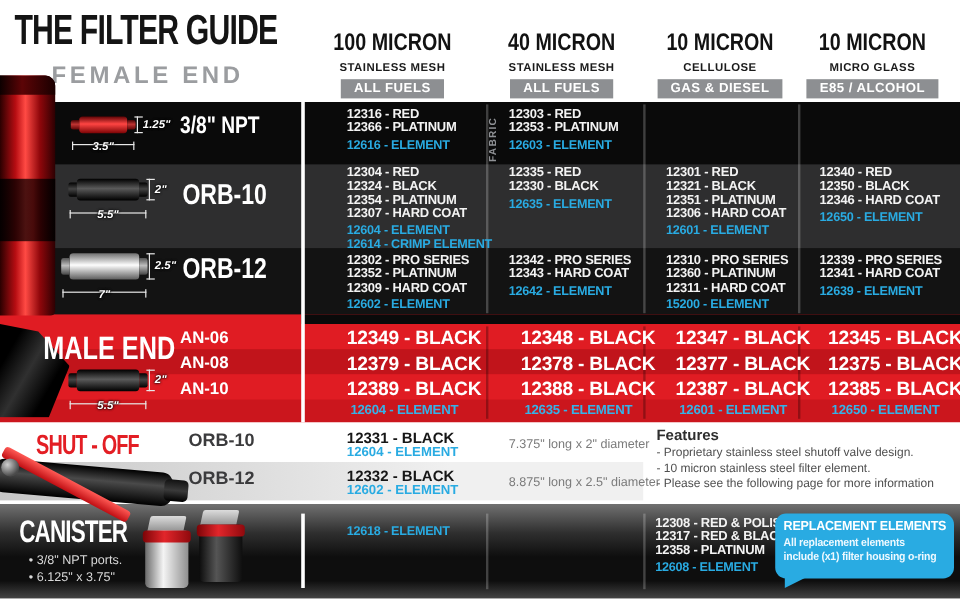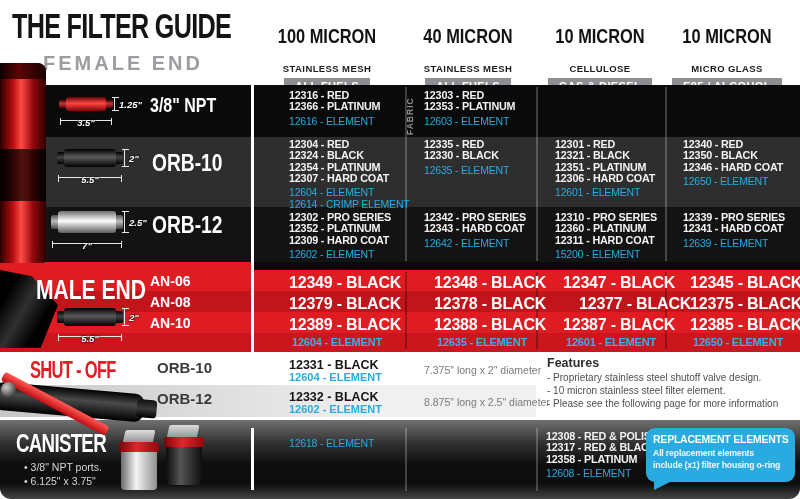--- a/index.html
+++ b/index.html
@@ -1,34 +1,34 @@
 <!DOCTYPE html>
 <html><head>
 <meta charset="utf-8">
 <style>
   html,body{margin:0;padding:0;background:#fff;}
   #page{position:relative;width:800px;height:499px;overflow:hidden;background:#fff;
-        font-family:"Liberation Sans",sans-serif;border-radius:11px;-webkit-font-smoothing:antialiased;}
+        font-family:"Liberation Sans",sans-serif;-webkit-font-smoothing:antialiased;}
   .abs{position:absolute;}
   .cond{font-weight:900;white-space:nowrap;transform:scaleX(.72);transform-origin:0 50%;letter-spacing:-1px;}
   .cond-c{font-weight:900;white-space:nowrap;transform:scaleX(.82);transform-origin:50% 50%;}
 
   
   #hdr{left:0;top:0;width:800px;height:85px;background:#fff;}
   .title{left:12px;top:6px;font-size:35px;color:#141414;}
   .subtitle{left:43px;top:52px;font-size:20px;font-weight:700;letter-spacing:3px;color:#9b9da0;}
   .col-head{top:26px;width:150px;text-align:center;}
   .micron{font-size:20px;color:#121212;line-height:21px;}
-  .media{font-size:9.5px;font-weight:800;color:#1b1b1b;letter-spacing:.4px;margin-top:16px;}
+  .media{font-size:9.5px;font-weight:800;color:#1b1b1b;letter-spacing:.4px;margin-top:4px;}
   .badge{display:inline-block;margin-top:4px;background:#8d8f92;color:#fff;font-size:11px;font-weight:800;
          letter-spacing:.4px;padding:2px 11px;}
 
   
   .part-line{font-size:10.8px;font-weight:700;color:#f3f3f3;line-height:11.3px;white-space:nowrap;letter-spacing:-.2px;}
-  .element-line{font-size:10.5px;font-weight:400;color:#29abe2;line-height:11.5px;white-space:nowrap;letter-spacing:-.2px;}
+  .element-line{font-size:10.5px;font-weight:700;color:#29abe2;line-height:11.5px;white-space:nowrap;letter-spacing:-.2px;}
   .elements{margin-top:3px;}
   .cell{position:absolute;width:120px;}
   .vdiv{position:absolute;width:2px;background:rgba(255,255,255,.22);}
   .wdiv{position:absolute;width:3px;background:#fff;z-index:3;}
 
   
   #female{left:0;top:85px;width:800px;height:178px;background:#101010;}
   .frow{position:absolute;left:0;width:800px;}
   .frow1{top:0;height:52px;background:#0a0a0a;}
   .frow2{top:52px;height:70px;background:#2e2e2f;}
@@ -330,21 +330,21 @@
         </div>
     </div>
 
     <div class="mcell" style="left:289px;top:12px">12349 - BLACK</div>
     <div class="mcell" style="left:434px;top:12px">12348 - BLACK</div>
     <div class="mcell" style="left:563px;top:12px">12347 - BLACK</div>
     <div class="mcell" style="left:690px;top:12px">12345 - BLACK</div>
 
     <div class="mcell" style="left:289px;top:33px">12379 - BLACK</div>
     <div class="mcell" style="left:434px;top:33px">12378 - BLACK</div>
-    <div class="mcell" style="left:579px;top:33px">12377 - BLACK</div>
+    <div class="mcell" style="left:563px;top:33px">12377 - BLACK</div>
     <div class="mcell" style="left:690px;top:33px">12375 - BLACK</div>
 
     <div class="mcell" style="left:289px;top:54px">12389 - BLACK</div>
     <div class="mcell" style="left:434px;top:54px">12388 - BLACK</div>
     <div class="mcell" style="left:563px;top:54px">12387 - BLACK</div>
     <div class="mcell" style="left:690px;top:54px">12385 - BLACK</div>
 
     <div class="mcell el" style="left:292px;top:74px">12604 - ELEMENT</div>
     <div class="mcell el" style="left:437px;top:74px">12635 - ELEMENT</div>
     <div class="mcell el" style="left:566px;top:74px">12601 - ELEMENT</div>

